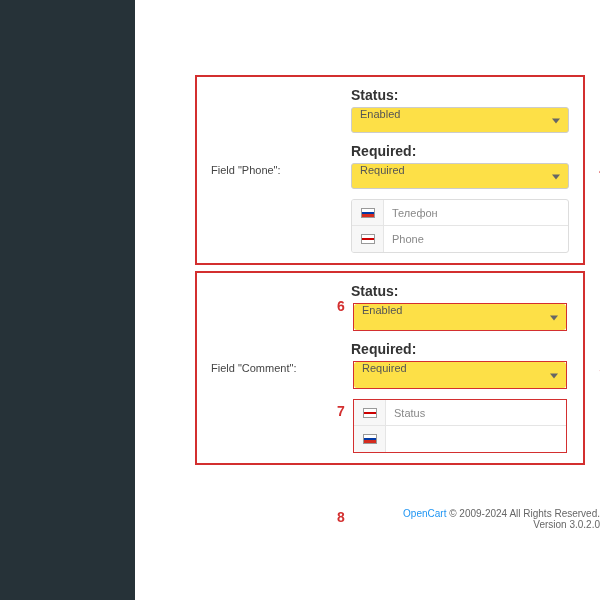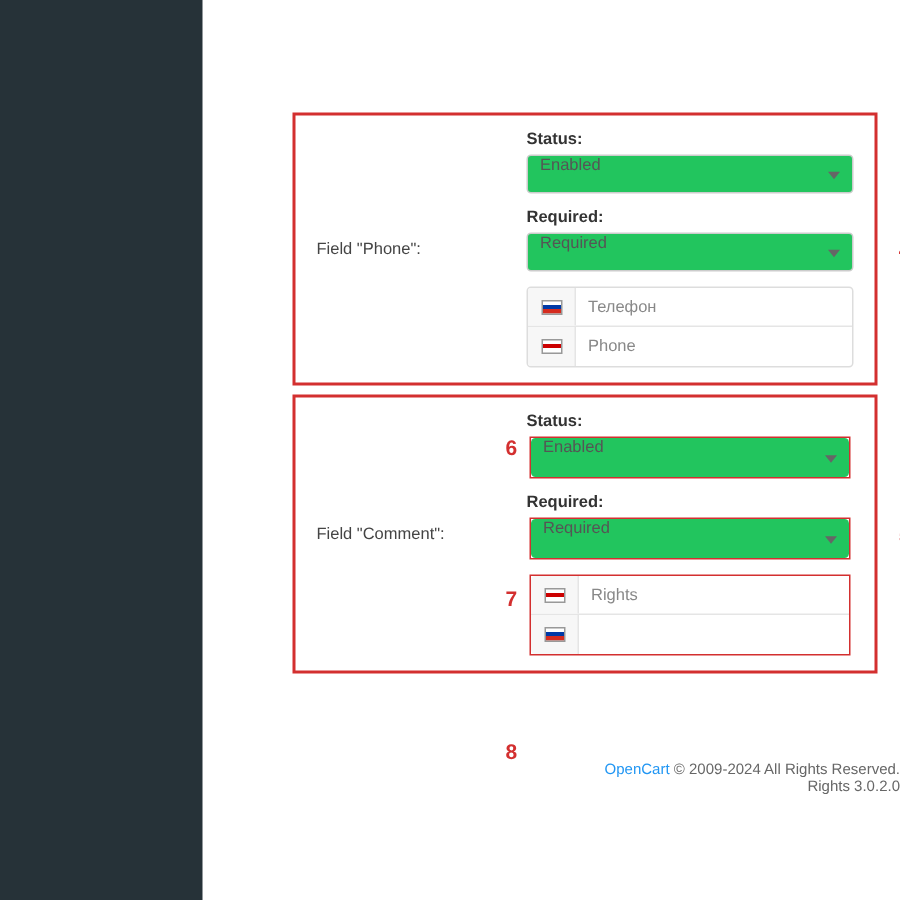--- a/index.html
+++ b/index.html
@@ -4,22 +4,22 @@
 <style>
 *{box-sizing:border-box;margin:0;padding:0}
 body{font-family:-apple-system,BlinkMacSystemFont,"Segoe UI",Arial,sans-serif;font-size:12px;color:#333;background:#fff;width:600px;height:600px;overflow:hidden}
 .page{display:flex;height:600px}
 .sidebar{width:135px;background:#263238;flex-shrink:0}
 .main{flex:1;padding-top:75px;position:relative}
 .section{border:2px solid #d32f2f;margin:0 15px 6px 60px;padding:10px 14px;display:flex;position:relative}
 .left-col{width:140px;display:flex;align-items:center;font-size:11px;color:#444}
 .right-col{flex:1;position:relative}
 .form-group{margin-bottom:10px}
-.label{font-weight:600;font-size:11px;color:#333;margin-bottom:4px;display:block}
-.select{width:100%;height:26px;border:1px solid #ccc;border-radius:3px;background:#22c55e;padding:0 8px;font-size:11px;color:#555;position:relative;cursor:pointer}
+.label{font-weight:600;font-size:14px;color:#333;margin-bottom:4px;display:block}
+.select{width:100%;height:26px;border:1px solid #ccc;border-radius:3px;background:#fde047;padding:0 8px;font-size:11px;color:#555;position:relative;cursor:pointer}
 .select::after{content:"";position:absolute;right:8px;top:50%;transform:translateY(-30%);border-left:4px solid transparent;border-right:4px solid transparent;border-top:5px solid #666}
 .lang-inputs{border:1px solid #ddd;border-radius:3px;overflow:hidden}
 .lang-row{display:flex;align-items:center;height:26px;border-bottom:1px solid #e5e5e5}
 .lang-row:last-child{border-bottom:none}
 .flag-cell{width:32px;height:100%;display:flex;align-items:center;justify-content:center;background:#f7f7f7;border-right:1px solid #e5e5e5}
 .flag{width:14px;height:10px;position:relative;display:block;border:1px solid #999}
 .flag-en{background:linear-gradient(#fff 33%,#c00 33%,#c00 66%,#fff 66%)}
 .flag-ru{background:linear-gradient(#fff 33.3%,#0039a6 33.3%,#0039a6 66.6%,#d52b1e 66.6%)}
 .lang-value{flex:1;padding:0 8px;font-size:11px;color:#888;background:#fff}
 .ann{position:absolute;color:#d32f2f;font-weight:700;font-size:14px}
@@ -96,34 +96,34 @@
           </div>
           <div class="ann ann-7">7</div>
         </div>
         <div class="select-wrap">
           <div class="inner-box inner-inp">
             <div class="lang-inputs" style="border:none">
               <div class="lang-row">
                 <div class="flag-cell">
                     <span class="flag flag-en"></span>
                   </div>
-                <div class="lang-value">Rights</div>
+                <div class="lang-value">Status</div>
               </div>
               <div class="lang-row">
                 <div class="flag-cell">
                     <span class="flag flag-ru"></span>
                   </div>
               </div>
             </div>
           </div>
           <div class="ann ann-8">8</div>
         </div>
       </div>
       <div class="ann ann-5">5</div>
     </div>
 
     <div class="footer">
       <a>OpenCart</a><span> © 2009-2024 All Rights Reserved.</span><br>
-      <span>Rights 3.0.2.0</span>
+      <span>Version 3.0.2.0</span>
     </div>
 
   </div>
 </div>
 
 </body></html>

